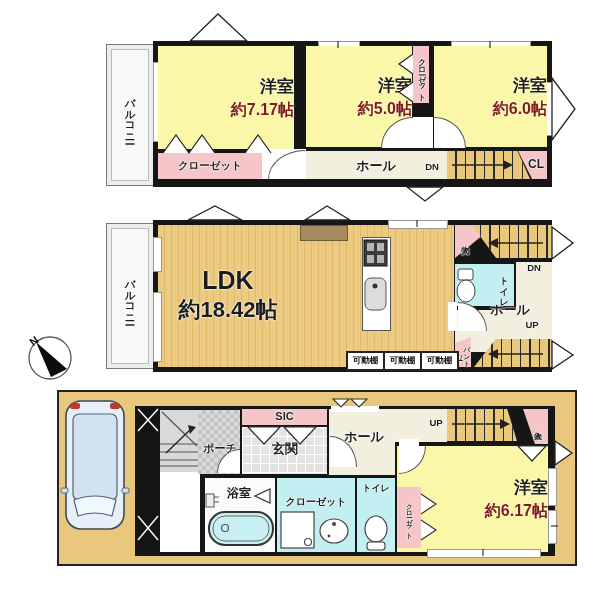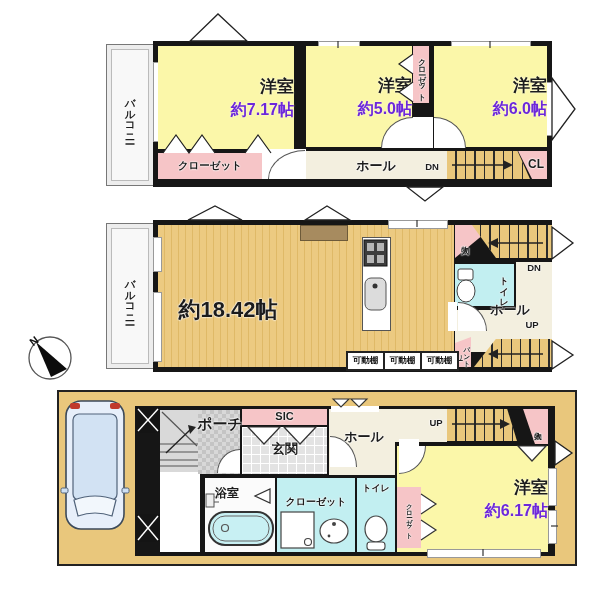--- a/index.html
+++ b/index.html
@@ -18,21 +18,21 @@
   .checker{background:#d8d8d8;background-image:conic-gradient(#c4c4c4 25%,transparent 0 50%,#c4c4c4 0 75%,transparent 0);background-size:8px 8px;}
   .tile{background:#e3e3e3;background-image:linear-gradient(#fff 1px,transparent 1px),linear-gradient(90deg,#fff 1px,transparent 1px);background-size:9px 9px;}
   .bal{background:#ededed;border:1px solid #777;}
   .bal-in{position:absolute;inset:4px;background:#f8f8f8;border:1px solid #bbb;}
   .lbl{font-weight:bold;color:#1c1c1c;z-index:3;line-height:1.05;
        display:flex;align-items:center;justify-content:center;text-align:center;
        text-shadow:0 0 2px #fff,0 0 2px #fff,0 0 1px #fff;}
   .vt{writing-mode:vertical-rl;text-orientation:upright;letter-spacing:0px;}
   .room{display:flex;flex-direction:column;align-items:flex-end;justify-content:center;gap:2px;}
   .rname{font-size:17px;font-weight:bold;color:#1c1c1c;text-shadow:0 0 2px #fff;}
-  .rsize{font-size:16px;font-weight:bold;color:#6d28d9;text-shadow:0 0 2px #fff;}
+  .rsize{font-size:16px;font-weight:bold;color:#7f1d1d;text-shadow:0 0 2px #fff;}
   .arc{background:#fff;border:0 solid #555;}
   .shelfbox{background:#fff;border:2px solid #222;display:flex;align-items:center;justify-content:center;
             font-size:8.5px;font-weight:bold;color:#111;z-index:3;}
   svg{display:block;}
   #decor{position:absolute;left:0;top:0;z-index:2;pointer-events:none;}
 </style>
 </head>
 <body>
 
 <div id="canvas">
@@ -83,20 +83,21 @@
   <div class="a arc" style="left:434px;top:117px;width:31px;height:30px;border-radius:0 100% 0 0;border-top-width:1px;border-right-width:1px;"></div>
 
   <div class="a bal" style="left:106px;top:223px;width:46px;height:144px;">
     <div class="bal-in"></div>
     <div class="lbl vt" style="position:absolute;inset:0;font-size:10.5px;">バルコニー</div>
   </div>
 
   <div class="a bld" style="left:153px;top:220px;width:399px;height:152px;"></div>
 
   <div class="a ldkfloor" style="left:158px;top:225px;width:296px;height:142px;"></div>
+  <div class="a lbl" style="left:155px;top:266px;width:146px;height:28px;font-size:25px;">LDK</div>
   <div class="a lbl" style="left:135px;top:298px;width:186px;height:24px;font-size:22px;">約18.42帖</div>
   <div class="a" style="left:300px;top:225px;width:46px;height:14px;background:#a78b5f;border:1px solid #6d5a39;"></div>
 
   <div class="a white" style="left:153px;top:237px;width:7px;height:33px;border:1px solid #999;"></div>
   <div class="a white" style="left:153px;top:292px;width:7px;height:68px;border:1px solid #999;"></div>
   <div class="a white" style="left:388px;top:220px;width:58px;height:7px;border:1px solid #999;"></div>
 
   <div class="a white" style="left:362px;top:237px;width:27px;height:92px;border:1px solid #555;"></div>
 
   <div class="a cream" style="left:516px;top:262px;width:36px;height:50px;"></div>
@@ -118,21 +119,21 @@
   <div class="a shelfbox" style="left:346px;top:351px;width:35px;height:16px;">可動棚</div>
   <div class="a shelfbox" style="left:383px;top:351px;width:35px;height:16px;">可動棚</div>
   <div class="a shelfbox" style="left:420px;top:351px;width:35px;height:16px;">可動棚</div>
 
   <div class="a tan" style="left:57px;top:390px;width:516px;height:172px;border:2px solid #222;"></div>
   <div class="a bld" style="left:135px;top:406px;width:420px;height:150px;"></div>
 
   <div class="a" style="left:160px;top:410px;width:38px;height:62px;background:#d9d9d9;"></div>
   <div class="a white" style="left:160px;top:472px;width:40px;height:80px;"></div>
   <div class="a checker" style="left:198px;top:410px;width:42px;height:64px;"></div>
-  <div class="a lbl" style="left:194px;top:417px;width:52px;height:14px;font-size:15px;text-align:center;">ポーチ</div>
+  <div class="a lbl" style="left:194px;top:442px;width:52px;height:14px;font-size:11px;text-align:center;">ポーチ</div>
   <div class="a arc" style="left:217px;top:449px;width:22px;height:23px;border-radius:100% 0 0 0;border-top-width:1px;border-left-width:1px;"></div>
 
   <div class="a pink" style="left:242px;top:409px;width:85px;height:16px;">
     <div class="lbl" style="position:absolute;inset:0;font-size:11px;">SIC</div>
   </div>
   <div class="a tile" style="left:242px;top:427px;width:85px;height:47px;"></div>
   <div class="a lbl" style="left:262px;top:441px;width:46px;height:16px;font-size:13px;">玄関</div>
 
   <div class="a cream" style="left:329px;top:409px;width:118px;height:33px;"></div>
   <div class="a cream" style="left:329px;top:409px;width:66px;height:66px;"></div>
@@ -151,21 +152,21 @@
   <div class="a arc" style="left:399px;top:446px;width:26px;height:27px;border-radius:0 0 100% 0;border-bottom-width:1px;border-right-width:1px;"></div>
   <div class="a pink" style="left:397px;top:487px;width:24px;height:61px;">
     <div class="lbl vt" style="position:absolute;inset:2px;font-size:6.5px;">クローゼット</div>
   </div>
 
   <div class="a cyan" style="left:357px;top:478px;width:38px;height:74px;"></div>
   <div class="a lbl" style="left:357px;top:483px;width:38px;height:11px;font-size:9px;">トイレ</div>
   <div class="a cyan" style="left:277px;top:478px;width:78px;height:74px;"></div>
   <div class="a lbl" style="left:278px;top:496px;width:76px;height:13px;font-size:10px;">クローゼット</div>
   <div class="a" style="left:205px;top:478px;width:70px;height:74px;background:#fbfbfb;"></div>
-  <div class="a lbl" style="left:200px;top:486px;width:54px;height:14px;font-size:12px;">浴室</div>
+  <div class="a lbl" style="left:212px;top:486px;width:54px;height:14px;font-size:12px;">浴室</div>
 
   <div class="a white" style="left:427px;top:549px;width:112px;height:7px;border:1px solid #999;"></div>
   <div class="a white" style="left:548px;top:468px;width:7px;height:36px;border:1px solid #999;"></div>
   <div class="a white" style="left:548px;top:510px;width:7px;height:32px;border:1px solid #999;"></div>
   <div class="a white" style="left:331px;top:406px;width:48px;height:6px;"></div>
 
   <svg id="decor" width="600" height="590" viewBox="0 0 600 590">
 
     <g>
       <circle cx="50" cy="358" r="21" fill="none" stroke="#555" stroke-width="1.3"></circle>

